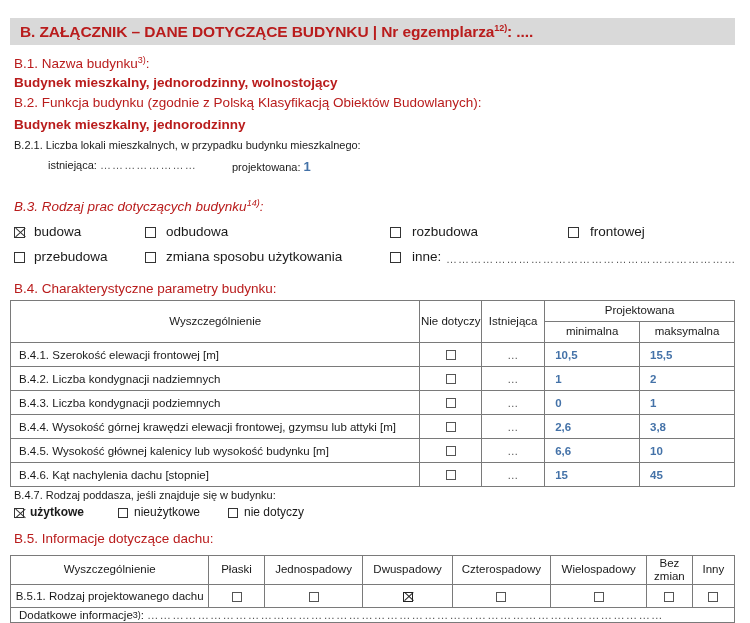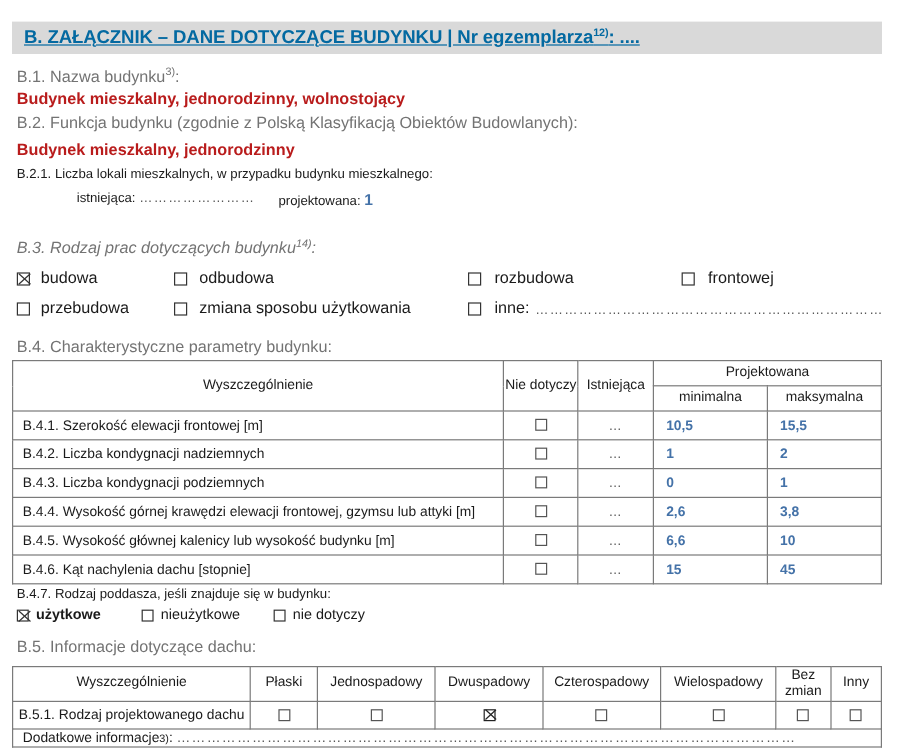--- a/index.html
+++ b/index.html
@@ -9,27 +9,27 @@
     -webkit-font-smoothing:antialiased;
   }
   .page{position:relative;width:750px;height:623px;}
 
   
   .banner{
     position:absolute;left:10px;top:18px;width:725px;height:27px;
     background:#d9d9d9;display:flex;align-items:center;
   }
   .banner-text{
-    font-size:15.5px;font-weight:bold;color:#0369a1;padding-left:10px;
-    letter-spacing:-0.1px;white-space:nowrap;text-decoration:underline;
+    font-size:15.5px;font-weight:bold;color:#b91c1c;padding-left:10px;
+    letter-spacing:-0.1px;white-space:nowrap;
   }
   sup{font-size:9px;vertical-align:super;line-height:0;}
 
   
-  .lbl{position:absolute;font-size:13.5px;color:#737373;white-space:nowrap;}
+  .lbl{position:absolute;font-size:13.5px;color:#b91c1c;white-space:nowrap;}
   .lbl-sm{position:absolute;font-size:11px;color:#1a1a1a;white-space:nowrap;}
   .val{position:absolute;font-size:13.5px;font-weight:bold;color:#b91c1c;white-space:nowrap;}
   .val-inline{font-weight:bold;color:#4472a8;}
   .dots{letter-spacing:1.1px;color:#555;}
 
   
   .cb{
     position:absolute;width:11px;height:11px;border:1.3px solid #333;
     box-sizing:border-box;background:#fff;
   }
@@ -88,21 +88,21 @@
     <span class="banner-text"><span>B. ZAŁĄCZNIK – DANE DOTYCZĄCE BUDYNKU | Nr egzemplarza</span><sup>12)</sup><span>: ....</span></span>
   </div>
 
   <div class="lbl" style="left:14px;top:56px;"><span>B.1. Nazwa budynku</span><sup>3)</sup><span>:</span></div>
   <div class="val" style="left:14px;top:75px;">Budynek mieszkalny, jednorodzinny, wolnostojący</div>
 
   <div class="lbl" style="left:14px;top:95px;">B.2. Funkcja budynku (zgodnie z Polską Klasyfikacją Obiektów Budowlanych):</div>
   <div class="val" style="left:14px;top:117px;">Budynek mieszkalny, jednorodzinny</div>
   <div class="lbl-sm" style="left:14px;top:139px;">B.2.1. Liczba lokali mieszkalnych, w przypadku budynku mieszkalnego:</div>
 
-  <div class="lbl-sm" style="left:48px;top:159px;margin-left:16px;"><span>istniejąca:</span> <span class="dots">……………………</span></div>
+  <div class="lbl-sm" style="left:48px;top:159px;"><span>istniejąca:</span> <span class="dots">……………………</span></div>
   <div class="lbl-sm" style="left:232px;top:159px;"><span>projektowana:</span> <span class="val-inline" style="font-size:13px;">1</span></div>
 
   <div class="lbl" style="left:14px;top:199px;font-style:italic;"><span>B.3. Rodzaj prac dotyczących budynku</span><sup>14)</sup><span>:</span></div>
 
   <div class="cb checked" style="left:14px;top:227px;"></div>
   <div class="cbl" style="left:34px;top:224px;">budowa</div>
 
   <div class="cb" style="left:145px;top:227px;"></div>
   <div class="cbl" style="left:166px;top:224px;">odbudowa</div>
 

